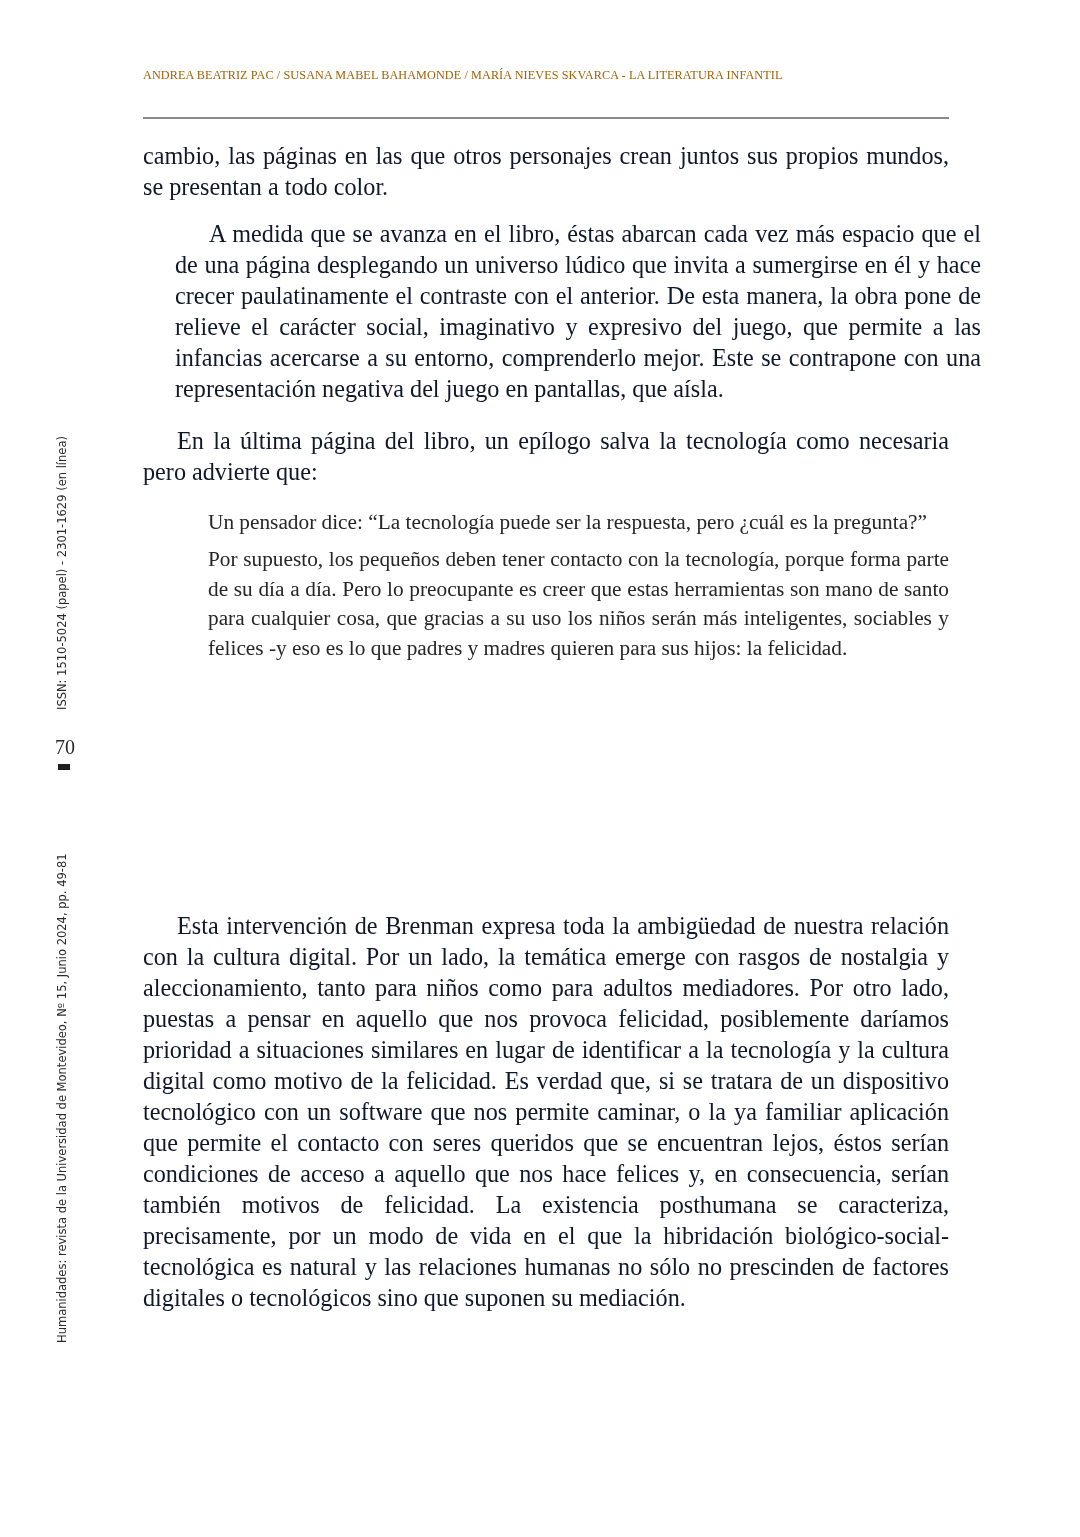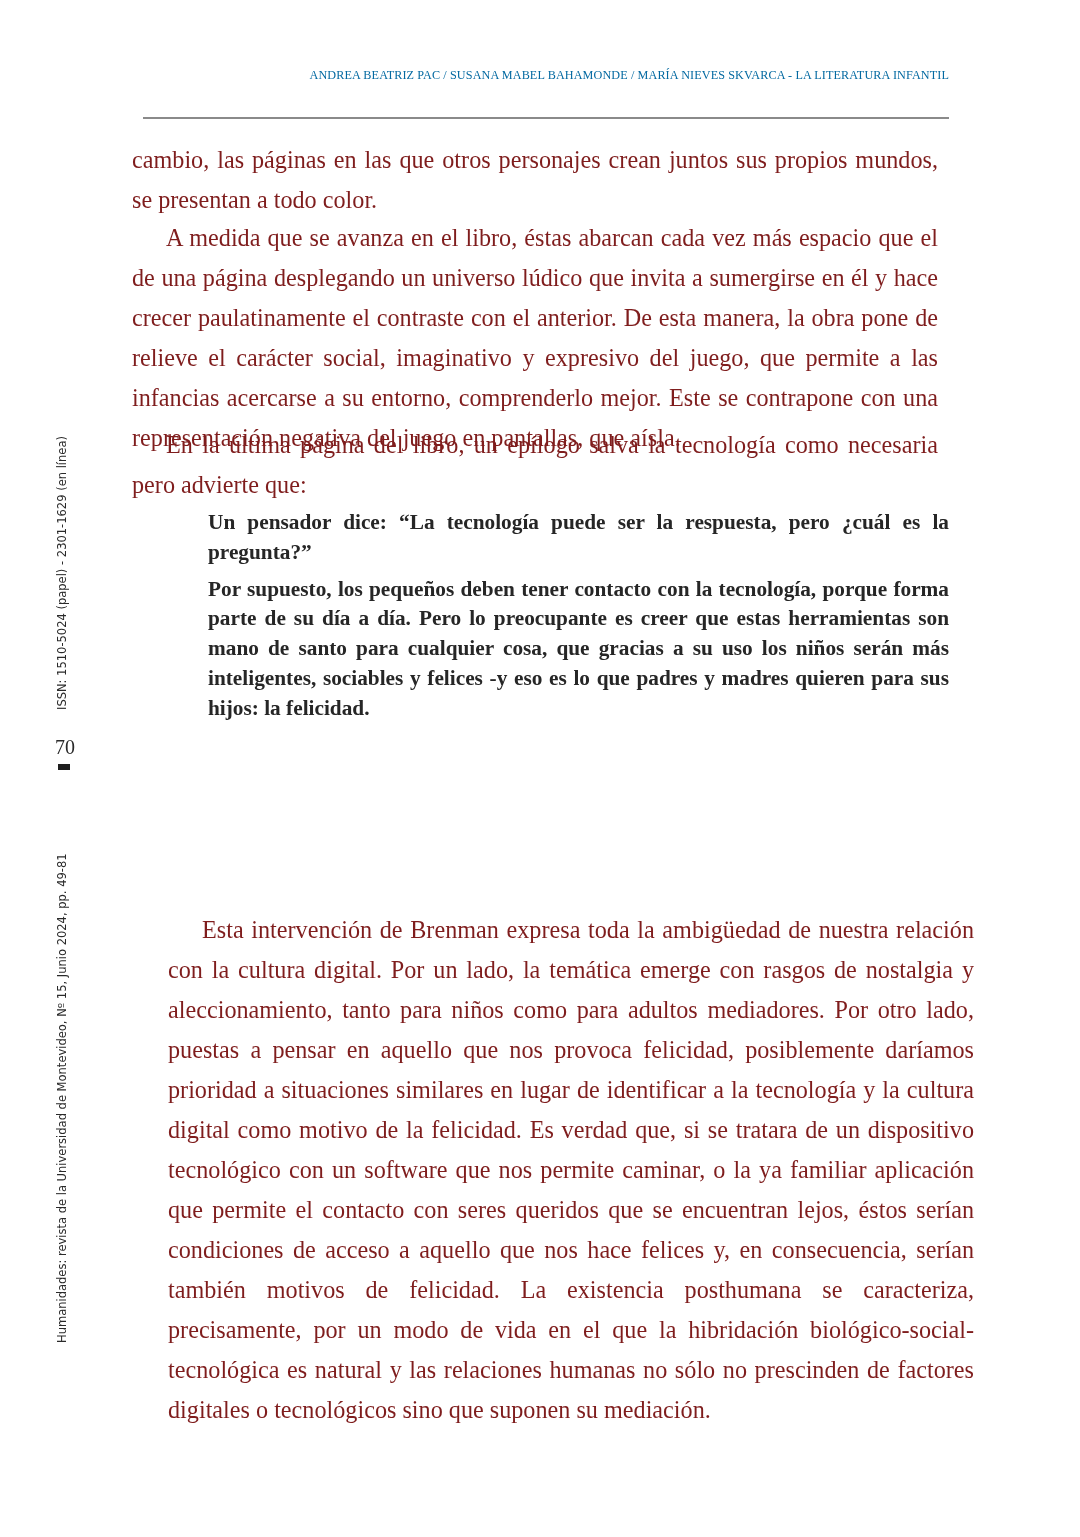--- a/index.html
+++ b/index.html
@@ -13,24 +13,24 @@
       position: relative;
       overflow: hidden;
       font-family: "Liberation Serif", "DejaVu Serif", serif;
       color: #222222;
     }
     .running-header {
       position: absolute;
       left: 143px;
       top: 67px;
       width: 806px;
-      text-align: right;
+      text-align: left;
       font-size: 12.2px;
       line-height: 16px;
-      color: #0369a1;
+      color: #a16207;
       letter-spacing: 0.1px;
     }
     .running-header .line {
       display: block;
       white-space: nowrap;
     }
     .header-rule {
       position: absolute;
       left: 143px;
       top: 117px;
@@ -67,52 +67,51 @@
     .page-mark {
       position: absolute;
       left: 58px;
       top: 764px;
       width: 12px;
       height: 6px;
       background: #1e1e1e;
     }
     .body-text {
       position: absolute;
-      left: 132px;
+      left: 143px;
       width: 806px;
       font-size: 24.2px;
-      line-height: 40px;
+      line-height: 31px;
       text-align: justify;
-      color: #7f1d1d;
+      color: #0f172a;
     }
     .body-text p {
       margin: 0;
       text-indent: 34px;
     }
     .body-text p.no-indent {
       text-indent: 0;
     }
     .p1 { top: 140px; }
-    .p2 { top: 218px; }
+    .p2 { top: 218px; margin-left: 32px; }
     .p3 { top: 425px; }
     .quote {
       position: absolute;
       left: 208px;
       width: 741px;
       font-size: 21.3px;
       line-height: 29.8px;
       text-align: justify;
       color: #262626;
     }
     .quote p {
       margin: 0 0 7px 0;
-      font-weight: bold;
     }
     .q-block { top: 508px; }
-    .p4 { top: 910px; margin-left: 36px; }
+    .p4 { top: 910px; }
   </style>
 </head>
 <body>
 
 <div class="running-header">
   <span class="line">ANDREA BEATRIZ PAC / SUSANA MABEL BAHAMONDE  / MARÍA NIEVES SKVARCA - LA LITERATURA INFANTIL</span>
 </div>
 <div class="header-rule"></div>
 
 <div class="vertical-text issn">ISSN: 1510-5024 (papel) - 2301-1629 (en línea)</div>

